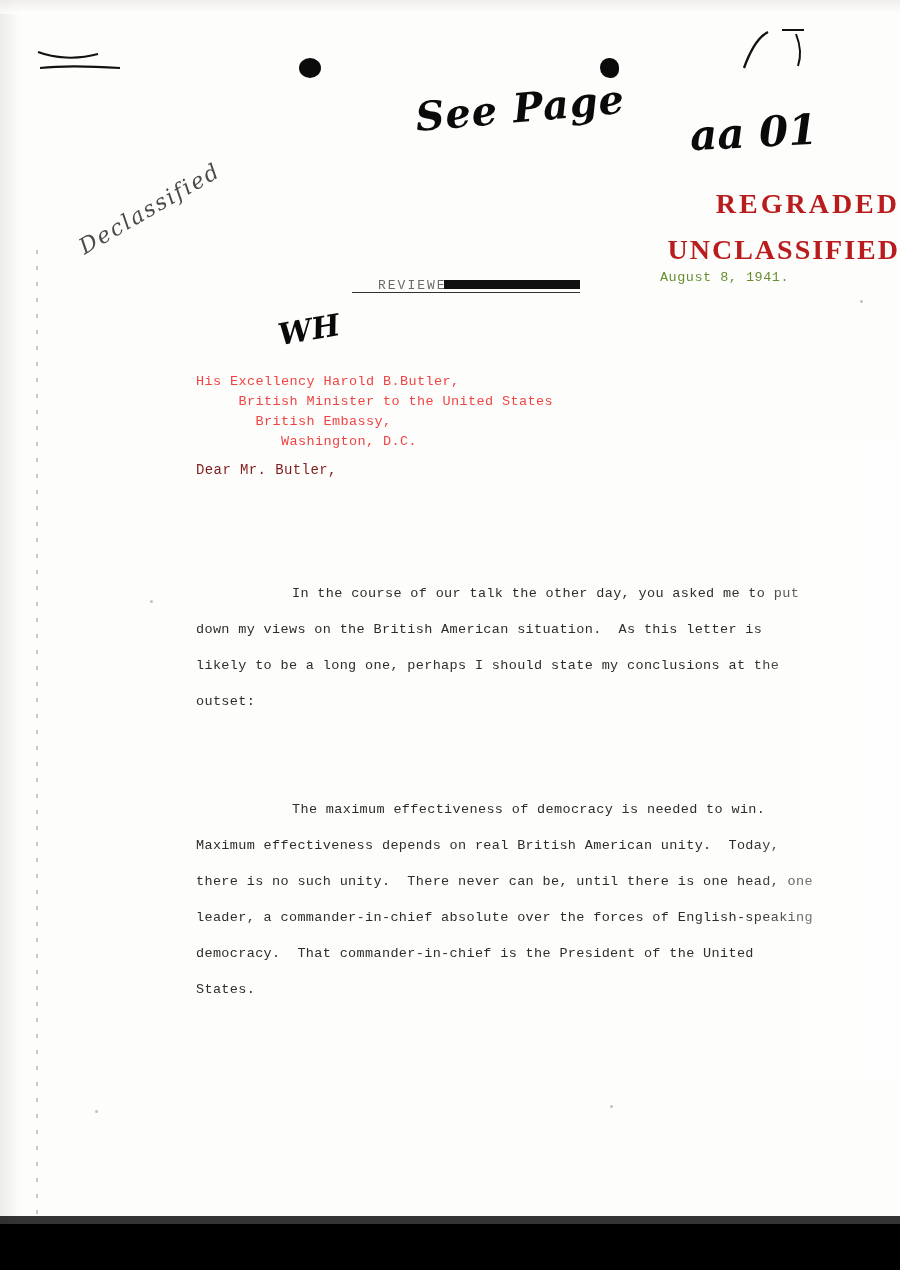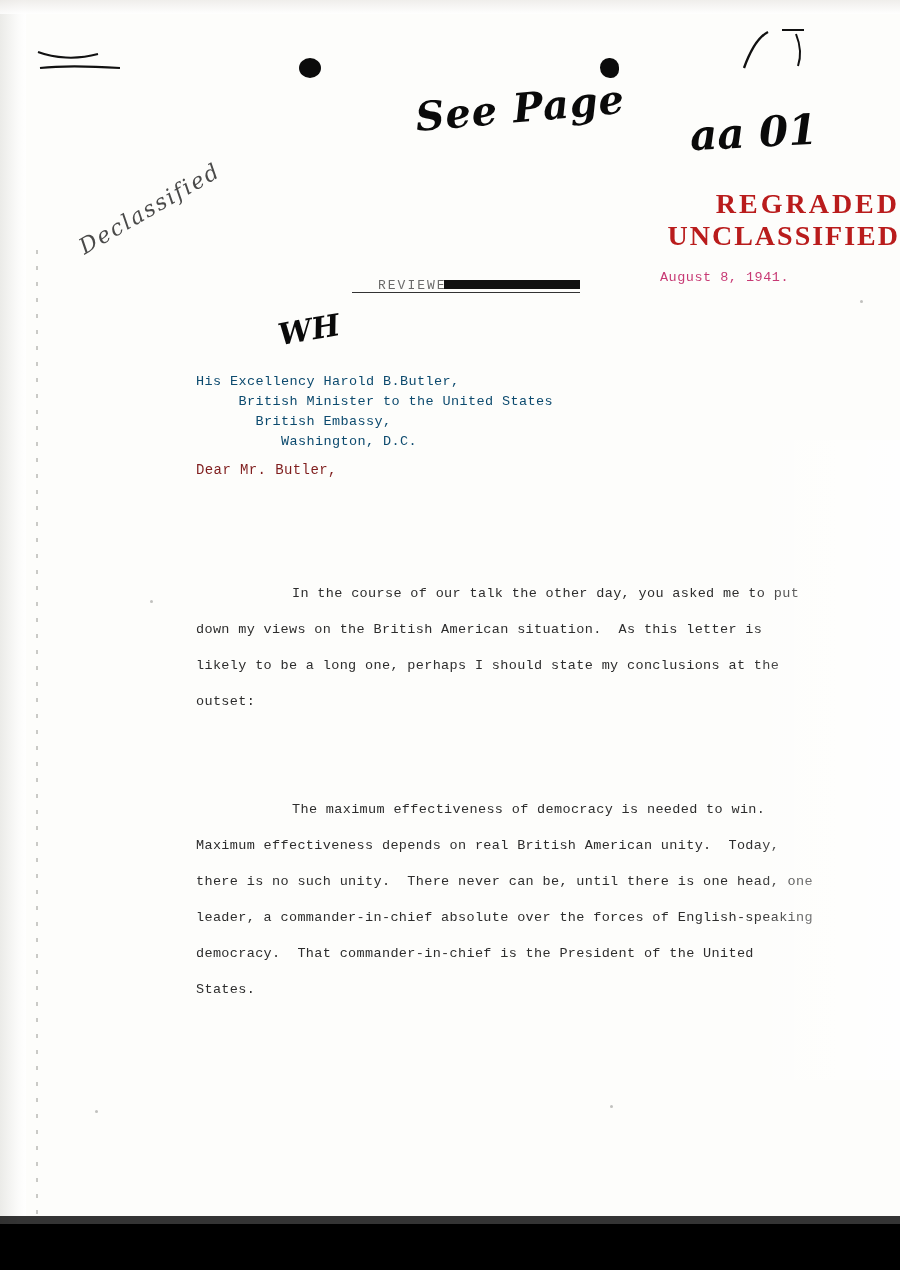--- a/index.html
+++ b/index.html
@@ -135,21 +135,21 @@
     font-weight: bold;
     color: #b91c1c;
   }
   .stamp .line1 {
     font-size: 28px;
     letter-spacing: 3px;
   }
   .stamp .line2 {
     font-size: 28px;
     letter-spacing: 2px;
-    margin-top: 0;
+    margin-top: 14px;
   }
 
   
   .classline {
     position: absolute;
     left: 352px;
     top: 278px;
     width: 228px;
     height: 16px;
   }
@@ -174,32 +174,32 @@
     left: 0; top: 14px;
     width: 228px; height: 1px;
     background: #333;
   }
 
   .date {
     position: absolute;
     left: 660px;
     top: 270px;
     font-size: 13.5px;
-    color: #be185d;
+    color: #4d7c0f;
     letter-spacing: .5px;
     opacity: .85;
   }
 
   .addr {
     position: absolute;
     left: 196px;
     top: 372px;
     font-size: 13.5px;
     line-height: 20px;
-    color: #0c4a6e;
+    color: #ef4444;
     letter-spacing: .4px;
     white-space: pre;
   }
   .salutation {
     position: absolute;
     left: 196px;
     top: 462px;
     font-size: 14px;
     color: #7f1d1d;
     letter-spacing: .4px;

